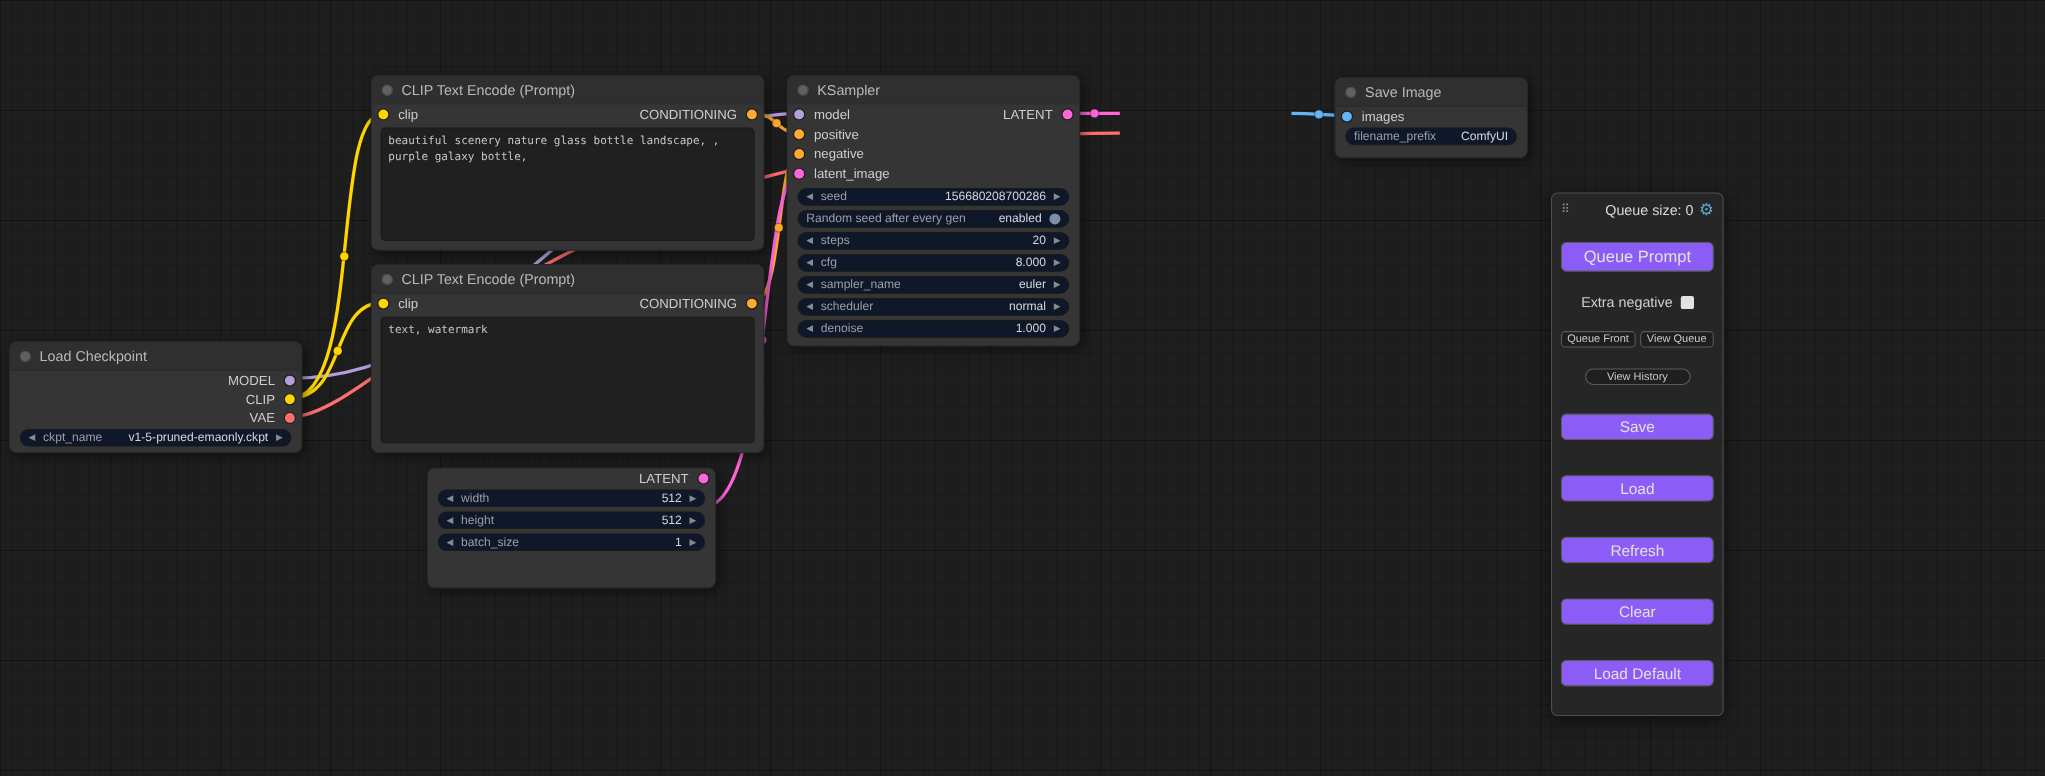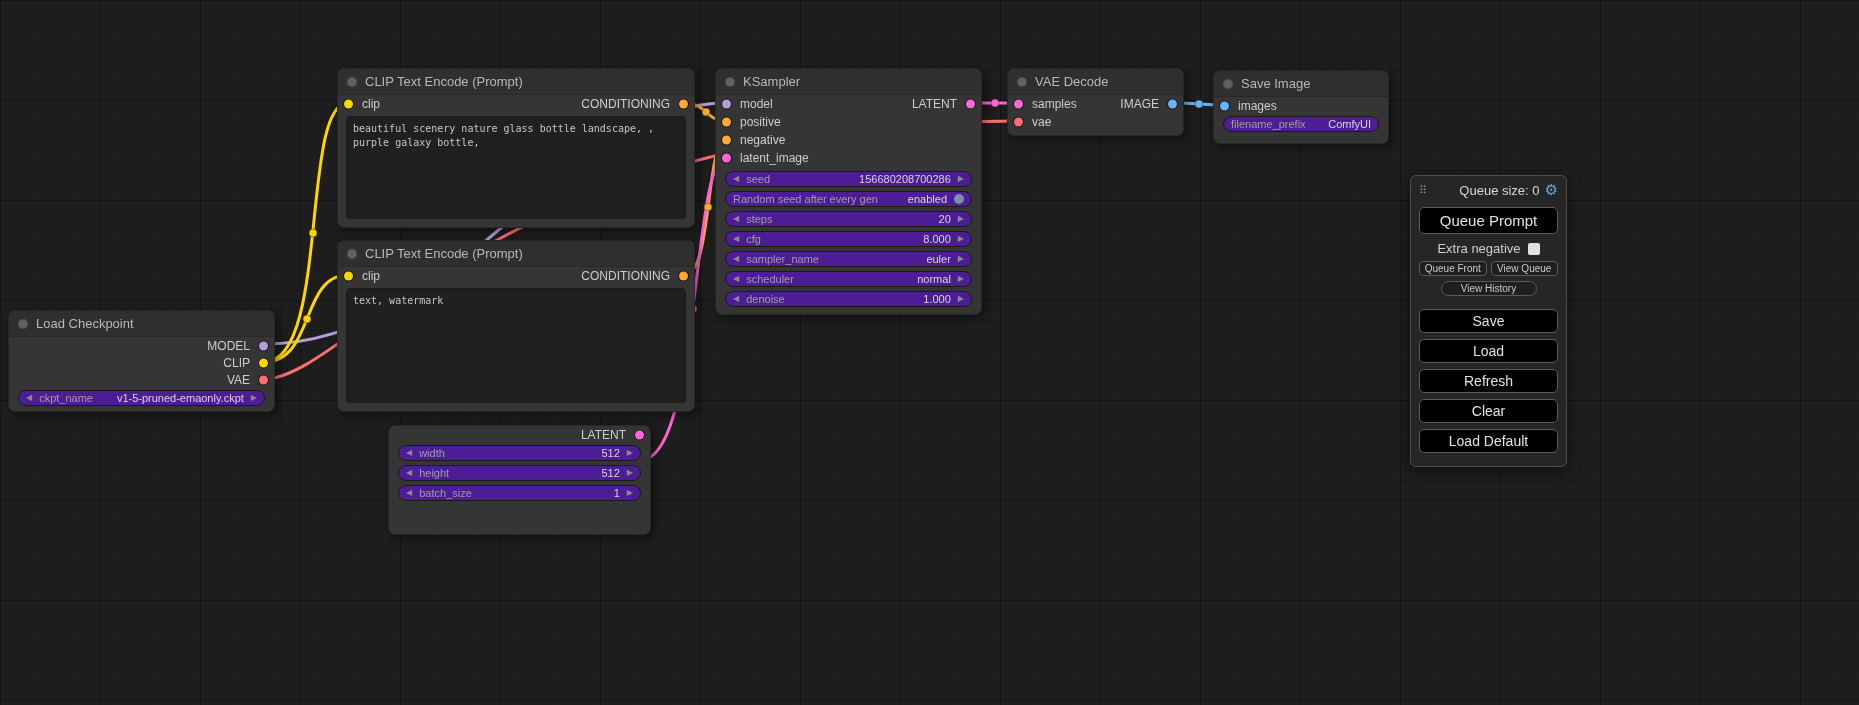--- a/index.html
+++ b/index.html
@@ -26,44 +26,44 @@
 
   .slot{position:relative;height:17px;display:flex;align-items:center;padding:0 24px;font-size:12px;color:#cdcdcd;}
   .slot.tall{height:18px;}
   .slot.row-both{justify-content:space-between;}
   .slot.out{justify-content:flex-end;}
   .port{position:absolute;top:50%;width:9px;height:9px;border-radius:50%;transform:translateY(-50%);
     box-shadow:0 0 0 1px rgba(0,0,0,0.5);cursor:crosshair;}
   .port.in{left:6px;}
   .port.out{right:6px;}
 
-  .widget{position:relative;flex:0 0 16px;height:16px;margin:2px 9px;background:#4c1d95;border:1px solid #191919;
+  .widget{position:relative;flex:0 0 16px;height:16px;margin:2px 9px;background:#0f172a;border:1px solid #191919;
     border-radius:8px;display:flex;align-items:center;gap:7px;padding:0 7px;font-size:11px;color:#9f9f9f;cursor:pointer;}
   .widget .wname{white-space:nowrap;}
   .widget .wvalue{margin-left:auto;color:#d6d6d6;white-space:nowrap;}
   .widget .arrow{font-size:8px;color:#8a8a8a;line-height:1;}
   .widget .toggle-knob{width:10px;height:10px;border-radius:50%;background:#7d8fa3;flex:0 0 auto;}
   .wgap{height:2px;flex:0 0 2px;}
 
   .prompt-text{flex:1;margin:4px 8px 8px;background:#202020;border:1px solid #1a1a1a;border-radius:4px;resize:none;
     color:#c5c5c5;font-family:"DejaVu Sans Mono",monospace;font-size:10px;line-height:1.4;padding:5px 6px;outline:none;}
 
   #queue-panel{position:absolute;z-index:10;left:1410px;top:175px;width:157px;background:#262626;
     border:1px solid #4e4e4e;border-radius:6px;padding:5px 8px 10px;box-shadow:0 4px 14px rgba(0,0,0,0.5);
     display:flex;flex-direction:column;align-items:center;}
   .qp-header{width:100%;display:flex;align-items:center;gap:5px;color:#d8d8d8;font-size:13px;margin-bottom:5px;}
   .qp-header .drag{color:#8a8a8a;font-size:11px;cursor:grab;}
   .qp-header .qsize{flex:1;text-align:right;}
   .qp-header .gear{color:#5fa8d3;font-size:15px;cursor:pointer;}
-  .qp-btn{width:100%;background:#000000;border:1px solid #5a5a5a;border-radius:5px;color:#e2e2e2;
-    font-family:inherit;font-size:14px;padding:3px 0;margin:3px 0;cursor:pointer;text-align:center;}
+  .qp-btn{width:100%;background:#8b5cf6;border:1px solid #5a5a5a;border-radius:5px;color:#e2e2e2;
+    font-family:inherit;font-size:14px;padding:3px 0;margin:16px 0;cursor:pointer;text-align:center;}
   .qp-btn.primary{font-size:15px;padding:4px 0;}
   .qp-extra{display:flex;align-items:center;gap:7px;color:#cfcfcf;font-size:13px;margin:4px 0 3px;}
   .qp-extra .checkbox{width:12px;height:12px;background:#e2e2e2;border-radius:2px;cursor:pointer;}
-  .qp-smallrow{display:flex;gap:4px;width:100%;margin:2px 0;}
+  .qp-smallrow{display:flex;gap:4px;width:100%;margin:16px 0;}
   .qp-small{flex:1;background:#1f1f1f;border:1px solid #5a5a5a;border-radius:4px;color:#c9c9c9;
     font-size:10px;padding:1px 0;font-family:inherit;cursor:pointer;}
   .qp-pill{width:96px;background:#1f1f1f;border:1px solid #5a5a5a;border-radius:9px;color:#c9c9c9;
     font-size:10px;padding:1px 0;margin:3px 0 10px;font-family:inherit;cursor:pointer;}
 </style>
 </head>
 <body>
 
 <div id="canvas">
 
@@ -224,36 +224,20 @@
       <span class="arrow">▶</span>
     </div>
     <div class="widget">
       <span class="arrow">◀</span>
       <span class="wname">denoise</span>
       <span class="wvalue">1.000</span>
       <span class="arrow">▶</span>
     </div>
   </div>
 
-  <div class="node" style="left:1007px;top:68px;width:177px;height:68px">
-    <div class="node-title">
-      <span class="tdot"></span>
-      <span class="ttext">VAE Decode</span>
-    </div>
-    <div class="slot tall row-both">
-      <span class="port in" style="background:#FF64D8"></span>
-      <span>samples</span>
-      <span>IMAGE</span>
-      <span class="port out" style="background:#64B5F6"></span>
-    </div>
-    <div class="slot tall">
-      <span class="port in" style="background:#FF6E6E"></span>
-      <span>vae</span>
-    </div>
-  </div>
 
   <div class="node" style="left:1213px;top:70px;width:176px;height:74px">
     <div class="node-title">
       <span class="tdot"></span>
       <span class="ttext">Save Image</span>
     </div>
     <div class="slot">
       <span class="port in" style="background:#64B5F6"></span>
       <span>images</span>
     </div>

